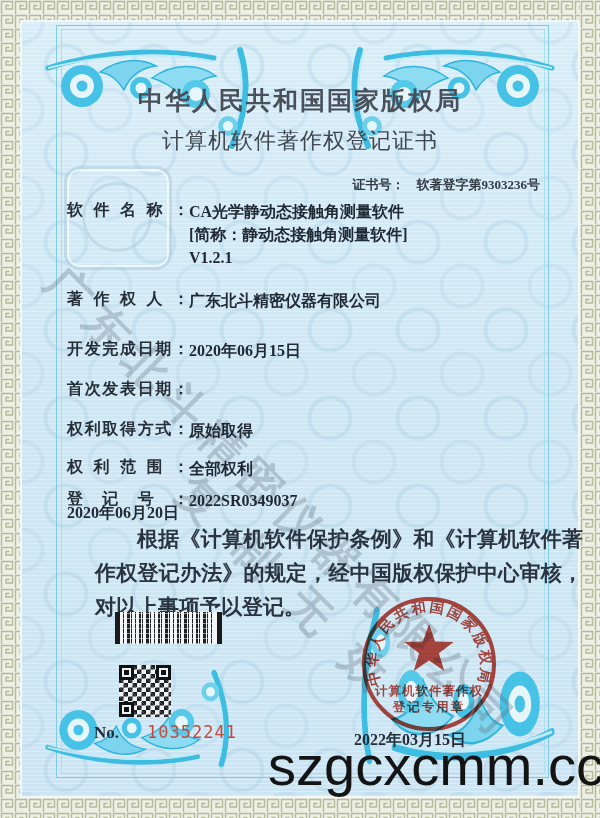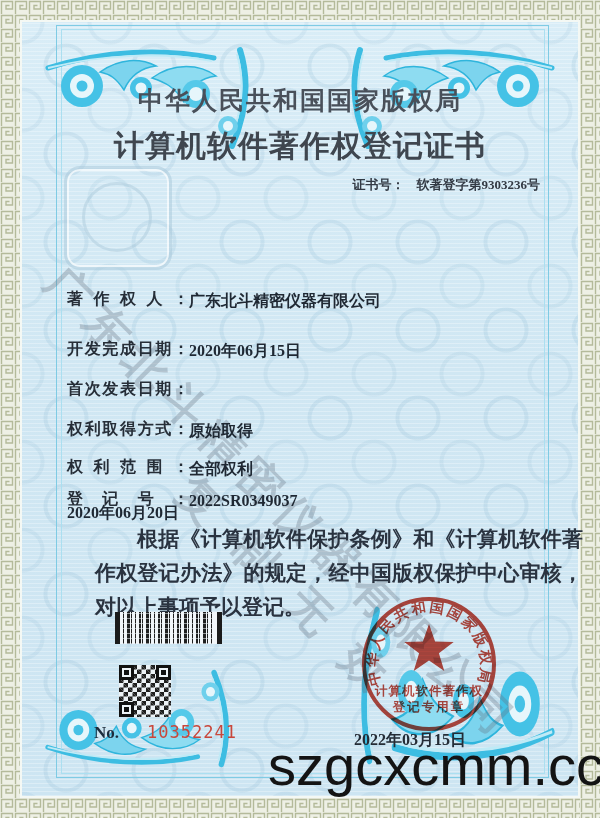--- a/index.html
+++ b/index.html
@@ -42,21 +42,21 @@
   
   .wm{position:absolute;z-index:3;white-space:nowrap;font-weight:bold;
     color:rgba(98,113,126,0.32);transform-origin:left top;transform:rotate(45deg);
     pointer-events:none;}
   .wm.company{left:52px;top:232px;font-size:44px;letter-spacing:10px;}
   .wm.notice{left:182px;top:442px;font-size:44px;letter-spacing:34px;}
   
   .txt{position:absolute;z-index:4;color:#2a3340;}
   .authority{left:0;right:0;top:62px;text-align:center;font-size:25px;font-weight:bold;
     letter-spacing:2px;color:#49505a;}
-  .certTitle{left:0;right:0;top:104px;text-align:center;font-size:30px;font-weight:bold;
+  .certTitle{left:0;right:0;top:104px;text-align:center;font-size:22px;font-weight:normal;
     letter-spacing:1px;color:#3f464f;}
   .certNo{right:38px;top:154px;font-size:13px;font-weight:bold;color:#333a44;}
   .certNo .gap{display:inline-block;width:12px;}
   
   .row{position:absolute;left:45px;z-index:4;display:flex;align-items:flex-start;}
   .lab{display:inline-block;width:122px;font-size:16px;font-weight:bold;color:#262e38;
     text-align:justify;text-align-last:justify;flex:0 0 122px;}
   .val{margin-left:0px;font-size:16px;font-weight:bold;color:#1f2833;
     white-space:pre-line;line-height:1.45;}
   .r0{top:178px;} .r1{top:250px;margin-top:17px;} .r2{top:317px;} .r3{top:357px;flex-direction:column;}
@@ -175,20 +175,26 @@
 
     <div class="wm company">广东北斗精密仪器有限公司</div>
     <div class="wm notice">复制无效</div>
 
     <div class="txt authority">中华人民共和国国家版权局</div>
     <div class="txt certTitle">计算机软件著作权登记证书</div>
     <div class="txt certNo">
       <span>证书号：</span><span class="gap"></span><span>软著登字第9303236号</span>
     </div>
 
+    <div class="row r0">
+      <span class="lab">软件名称：</span>
+      <span class="val">CA光学静动态接触角测量软件
+[简称：静动态接触角测量软件]
+V1.2.1</span>
+    </div>
     <div class="row r1">
       <span class="lab">著作权人：</span>
       <span class="val">广东北斗精密仪器有限公司</span>
     </div>
     <div class="row r2">
       <span class="lab">开发完成日期：</span>
       <span class="val">2020年06月15日</span>
     </div>
     <div class="row r3">
       <span class="lab">首次发表日期：</span>

